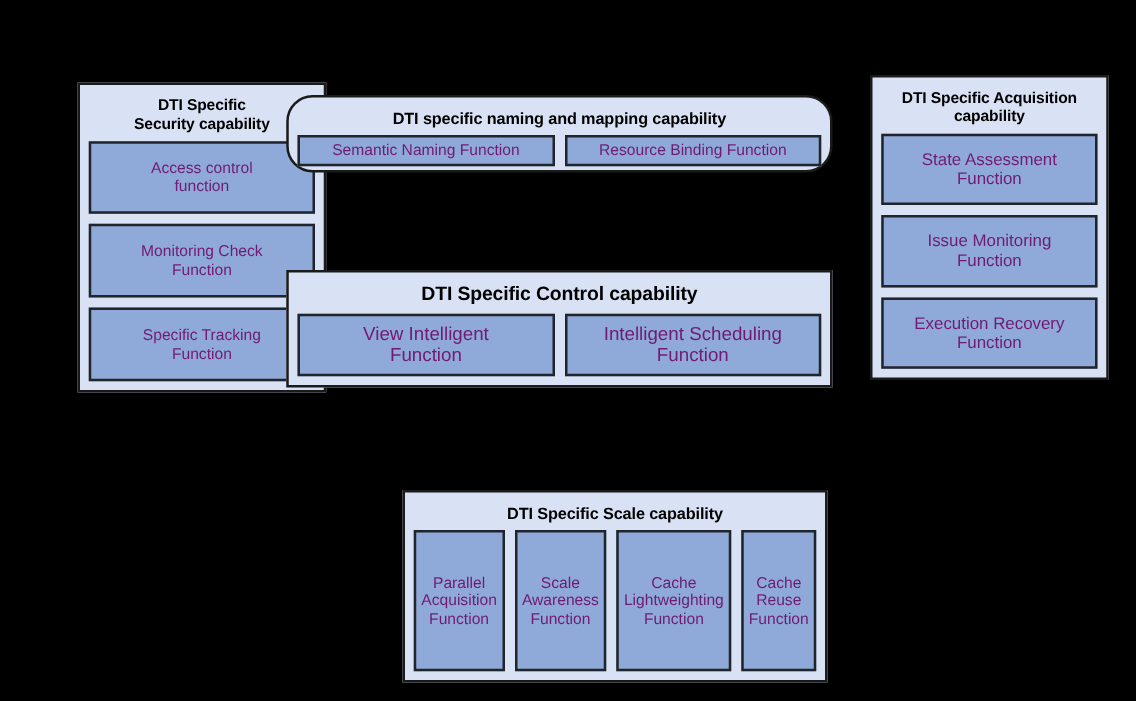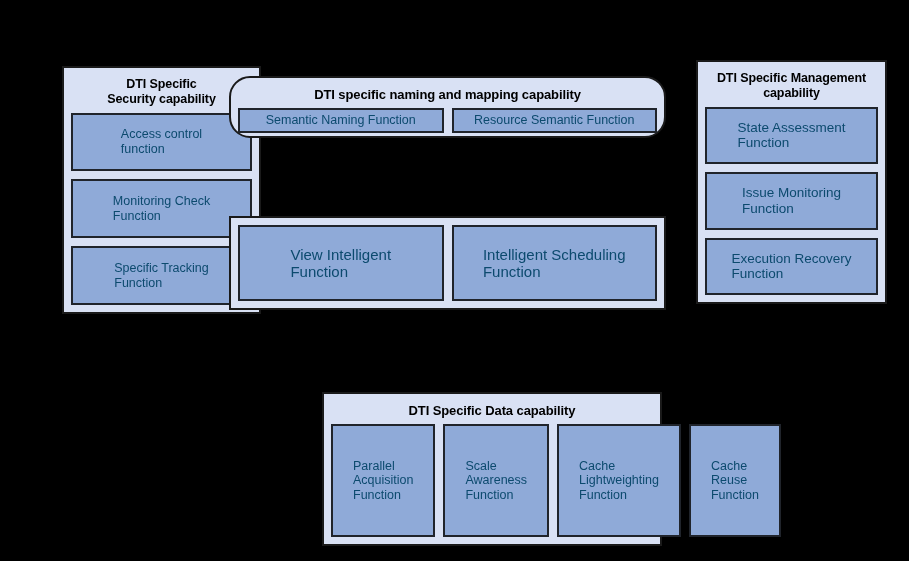--- a/index.html
+++ b/index.html
@@ -47,24 +47,24 @@
   .panel-title.size-lg { font-size: 15.5px; }
 
   
   .fn-box {
     box-sizing: border-box;
     background: #8FAAD8;
     border: 2px solid #20242b;
     display: flex;
     align-items: center;
     justify-content: center;
-    text-align: left;
-    color: #0c4a6e;
+    text-align: center;
+    color: #701a75;
     line-height: 1.16;
-    padding: 3px 20px;
+    padding: 3px 4px;
   }
   .fn-box.size-sm { font-size: 12.5px; }
   .fn-box.size-md { font-size: 13.5px; }
   .fn-box.size-lg { font-size: 15px; }
 
   
   .stack { display: flex; flex-direction: column; gap: 8px; flex: 1; }
   .stack > .fn-box { flex: 1; }
 
   
@@ -118,44 +118,45 @@
           <div>Function</div>
         </div>
       </div>
     </div>
   </div>
 
   <div class="panel" id="panel-naming">
     <div class="panel-title size-md">DTI specific naming and mapping capability</div>
     <div class="row2">
       <div class="fn-box size-sm">Semantic Naming Function</div>
-      <div class="fn-box size-sm">Resource Semantic Function</div>
+      <div class="fn-box size-sm">Resource Binding Function</div>
     </div>
   </div>
 
   <div class="panel" id="panel-control">
+    <div class="panel-title size-lg">DTI Specific Control capability</div>
     <div class="row2">
       <div class="fn-box size-lg">
         <div>
           <div>View Intelligent</div>
           <div>Function</div>
         </div>
       </div>
       <div class="fn-box size-lg">
         <div>
           <div>Intelligent Scheduling</div>
           <div>Function</div>
         </div>
       </div>
     </div>
   </div>
 
   <div class="panel" id="panel-management">
     <div class="panel-title size-sm">
-      <div>DTI Specific Management</div>
+      <div>DTI Specific Acquisition</div>
       <div>capability</div>
     </div>
     <div class="stack">
       <div class="fn-box size-md">
         <div>
           <div>State Assessment</div>
           <div>Function</div>
         </div>
       </div>
       <div class="fn-box size-md">
@@ -167,21 +168,21 @@
       <div class="fn-box size-md">
         <div>
           <div>Execution Recovery</div>
           <div>Function</div>
         </div>
       </div>
     </div>
   </div>
 
   <div class="panel" id="panel-data">
-    <div class="panel-title size-md">DTI Specific Data capability</div>
+    <div class="panel-title size-md">DTI Specific Scale capability</div>
     <div class="grid2">
       <div class="grid-row">
         <div class="fn-box size-sm col-wide">
           <div>
             <div>Parallel Acquisition</div>
             <div>Function</div>
           </div>
         </div>
         <div class="fn-box size-sm col-narrow">
           <div>

